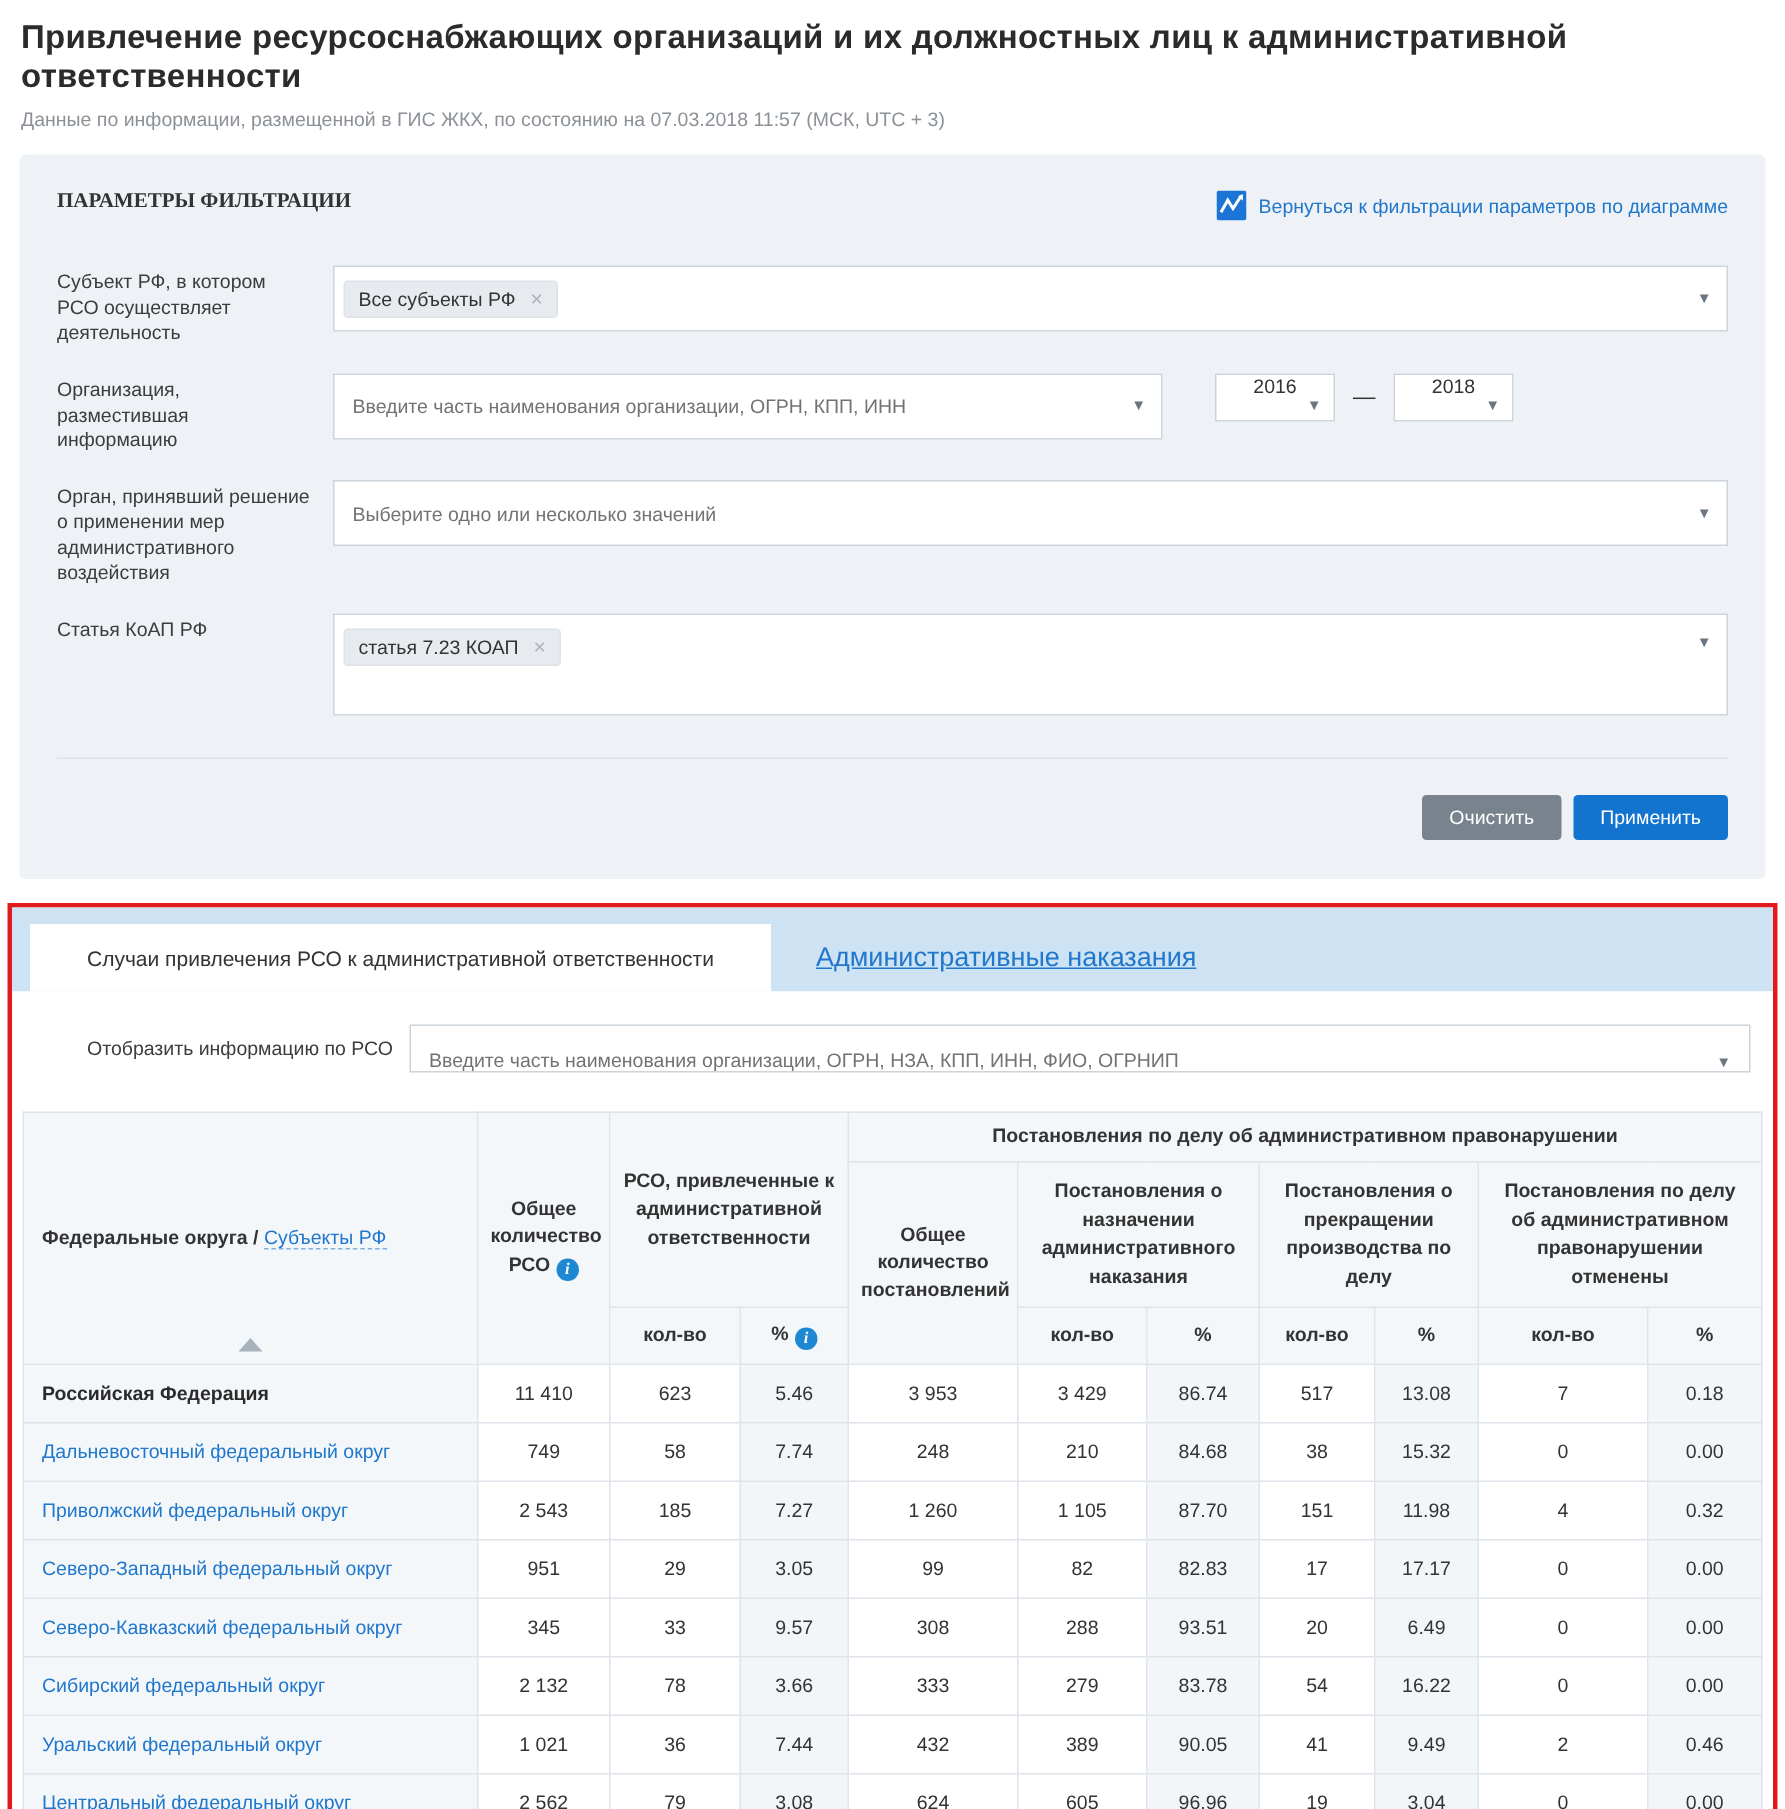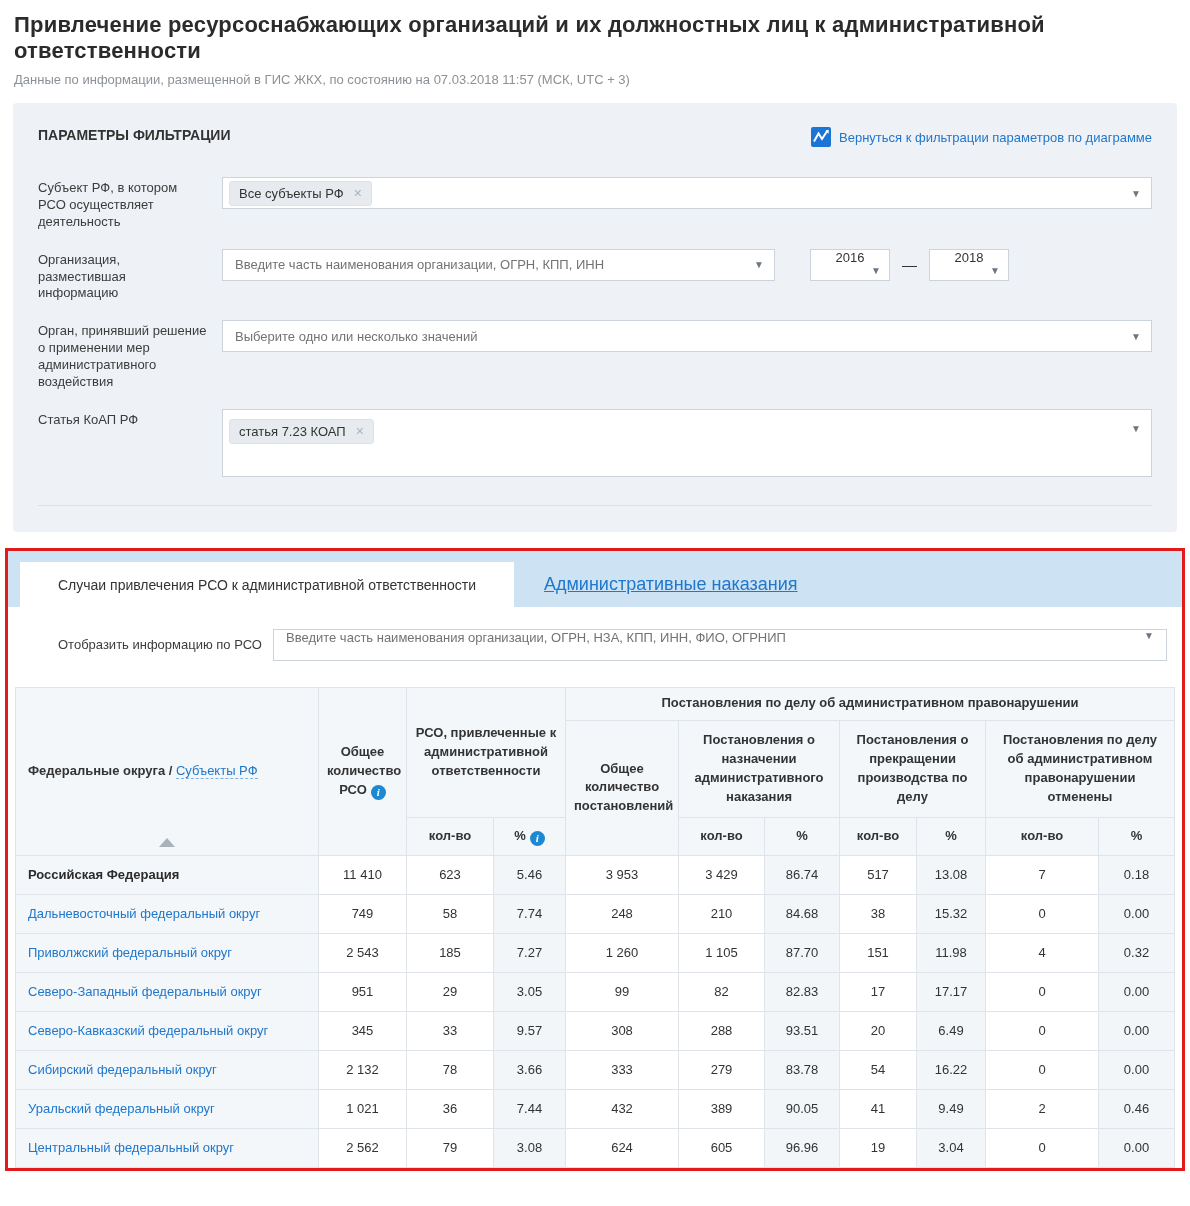--- a/index.html
+++ b/index.html
@@ -9,29 +9,29 @@
     font-family:"Liberation Sans","DejaVu Sans",sans-serif;
     font-size:13px; color:#333;
   }
   
   .page-title { font-size:22px; font-weight:bold; color:#2b2b2b; margin:12px 14px 8px 14px; letter-spacing:.2px; }
   .page-subtitle { font-size:13px; color:#8b9197; margin:0 14px; }
 
   
   .filter-panel { margin:16px 13px 0 13px; background:#eef2f6; border-radius:4px; padding:24px 25px 26px 25px; }
   .filter-head-row { display:flex; justify-content:space-between; align-items:flex-start; margin-bottom:30px; }
-  .filter-heading { font-size:14px; font-weight:bold; color:#333; }
+  .filter-heading { font-size:14px; font-weight:bold; color:#333;font-family:Liberation Serif, serif; }
   .chart-link { display:flex; align-items:center; gap:8px; color:#2077cc; cursor:pointer; }
   .chart-icon svg { display:block; }
 
   .filter-row { display:flex; align-items:flex-start; margin-top:18px; }
   .filter-label { width:184px; min-width:184px; padding-right:14px; color:#3c3c3c; line-height:1.3; padding-top:3px; }
   .filter-control { flex:1; display:flex; align-items:flex-start; }
 
-  .select-box { background:#fff; border:1px solid #ccd3da; height:32px; display:flex; align-items:center;
+  .select-box { background:#fff; border:1px solid #ccd3da; height:44px; display:flex; align-items:center;
                 padding:0 10px 0 3px; flex:1; }
   .select-box .arrow-icon, .mini-select .arrow-icon, .big-select .arrow-icon { margin-left:auto; color:#6b7680; font-size:10px; }
   .placeholder { color:#737373; padding-left:9px; }
   .tag { background:#e7ebef; border:1px solid #dde2e7; border-radius:3px; padding:4px 9px; margin:0 0 0 3px;
          display:inline-flex; align-items:center; gap:10px; color:#333; white-space:nowrap; }
   .tag .close-x { color:#a9b2ba; font-size:14px; line-height:1; cursor:pointer; }
 
   .org-select { max-width:553px; }
   .period-block { display:flex; align-items:flex-start; margin-left:35px; }
   .period-label { width:150px; color:#3c3c3c; line-height:1.3; padding-top:3px; margin-right:14px; }
@@ -52,21 +52,21 @@
   
   .annotation-box { margin:16px 5px 0 5px; border:3px solid #e11b1b; background:#fff; }
   .tabs-strip { background:#cde3f4; display:flex; align-items:stretch; padding:11px 0 0 12px; }
   .tab-active { background:#fff; padding:15px 38px 14px 38px; font-size:14px; color:#333; cursor:default; }
   .tab-inactive { align-self:center; margin-left:30px; font-size:18px; color:#2077cc;
                   text-decoration:underline; cursor:pointer; }
 
   .tab-content { background:#fff; padding:22px 7px 0 7px; }
   .rso-row { display:flex; align-items:center; margin:0 8px 26px 43px; }
   .rso-label { width:205px; min-width:205px; color:#3c3c3c; }
-  .big-select { flex:1; height:32px; border:1px solid #ccd3da; display:flex; align-items:flex-start;
+  .big-select { flex:1; height:32px; border:1px solid #ccd3da; display:flex; align-items:flex-end;
                 padding:0 12px; margin-left:10px; background:#fff; }
 
   
   table.report { border-collapse:collapse; width:100%; table-layout:fixed; }
   .report th, .report td { border:1px solid #dee4ea; }
   .report thead th { background:#f4f7fa; font-weight:bold; color:#333; text-align:center;
                      padding:6px 8px; line-height:1.45; }
   .report .h-row1 { height:33px; }
   .report .h-row2 { height:97px; }
   .report .h-row3 { height:38px; }
@@ -157,20 +157,24 @@
         <span class="tag" style="margin-top:4px">
           <span>статья 7.23 КОАП</span>
           <span class="close-x">×</span>
         </span>
         <span class="arrow-icon">▼</span>
       </div>
     </div>
   </div>
 
   <hr class="panel-divider">
+  <div class="buttons-row">
+    <button class="btn btn-gray">Очистить</button>
+    <button class="btn btn-blue">Применить</button>
+  </div>
 </div>
 
 <div class="annotation-box">
   <div class="tabs-strip">
     <div class="tab-active">Случаи привлечения РСО к административной ответственности</div>
     <div class="tab-inactive">Административные наказания</div>
   </div>
 
   <div class="tab-content">
     <div class="rso-row">

